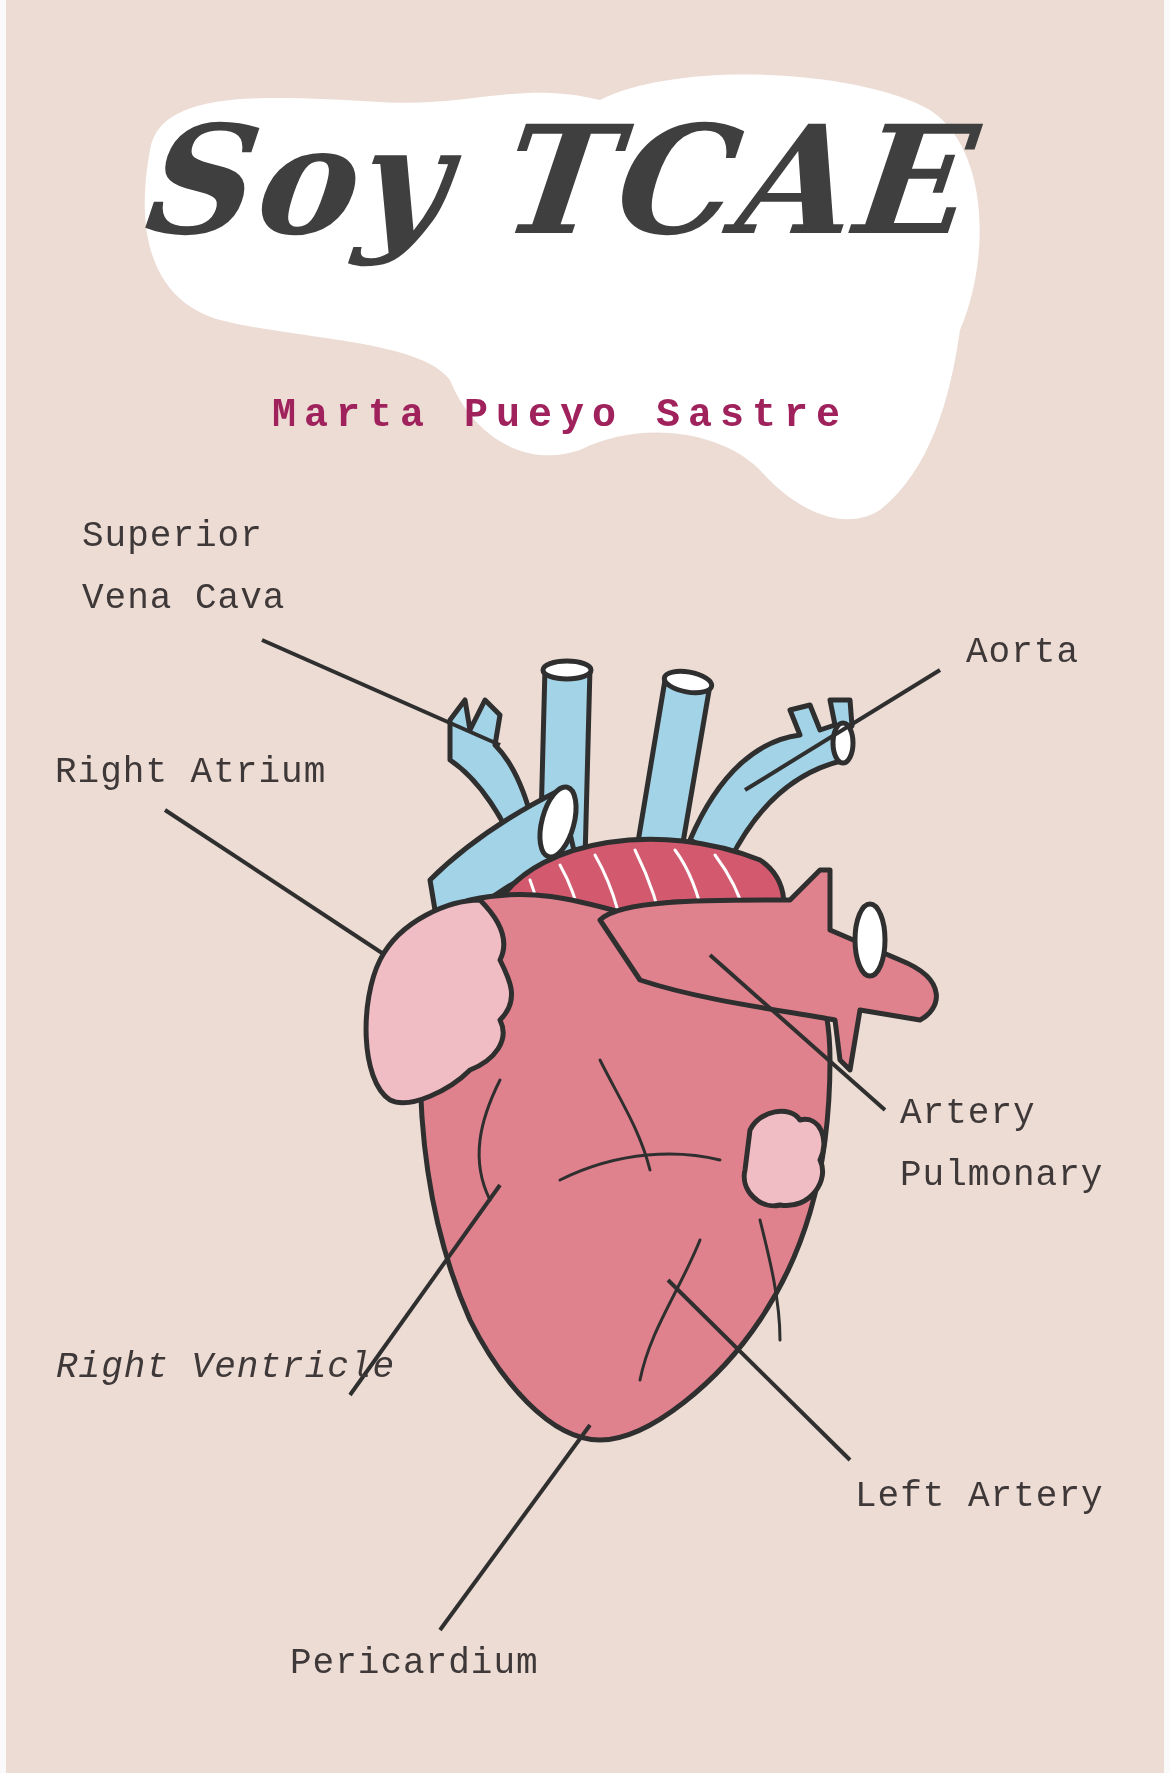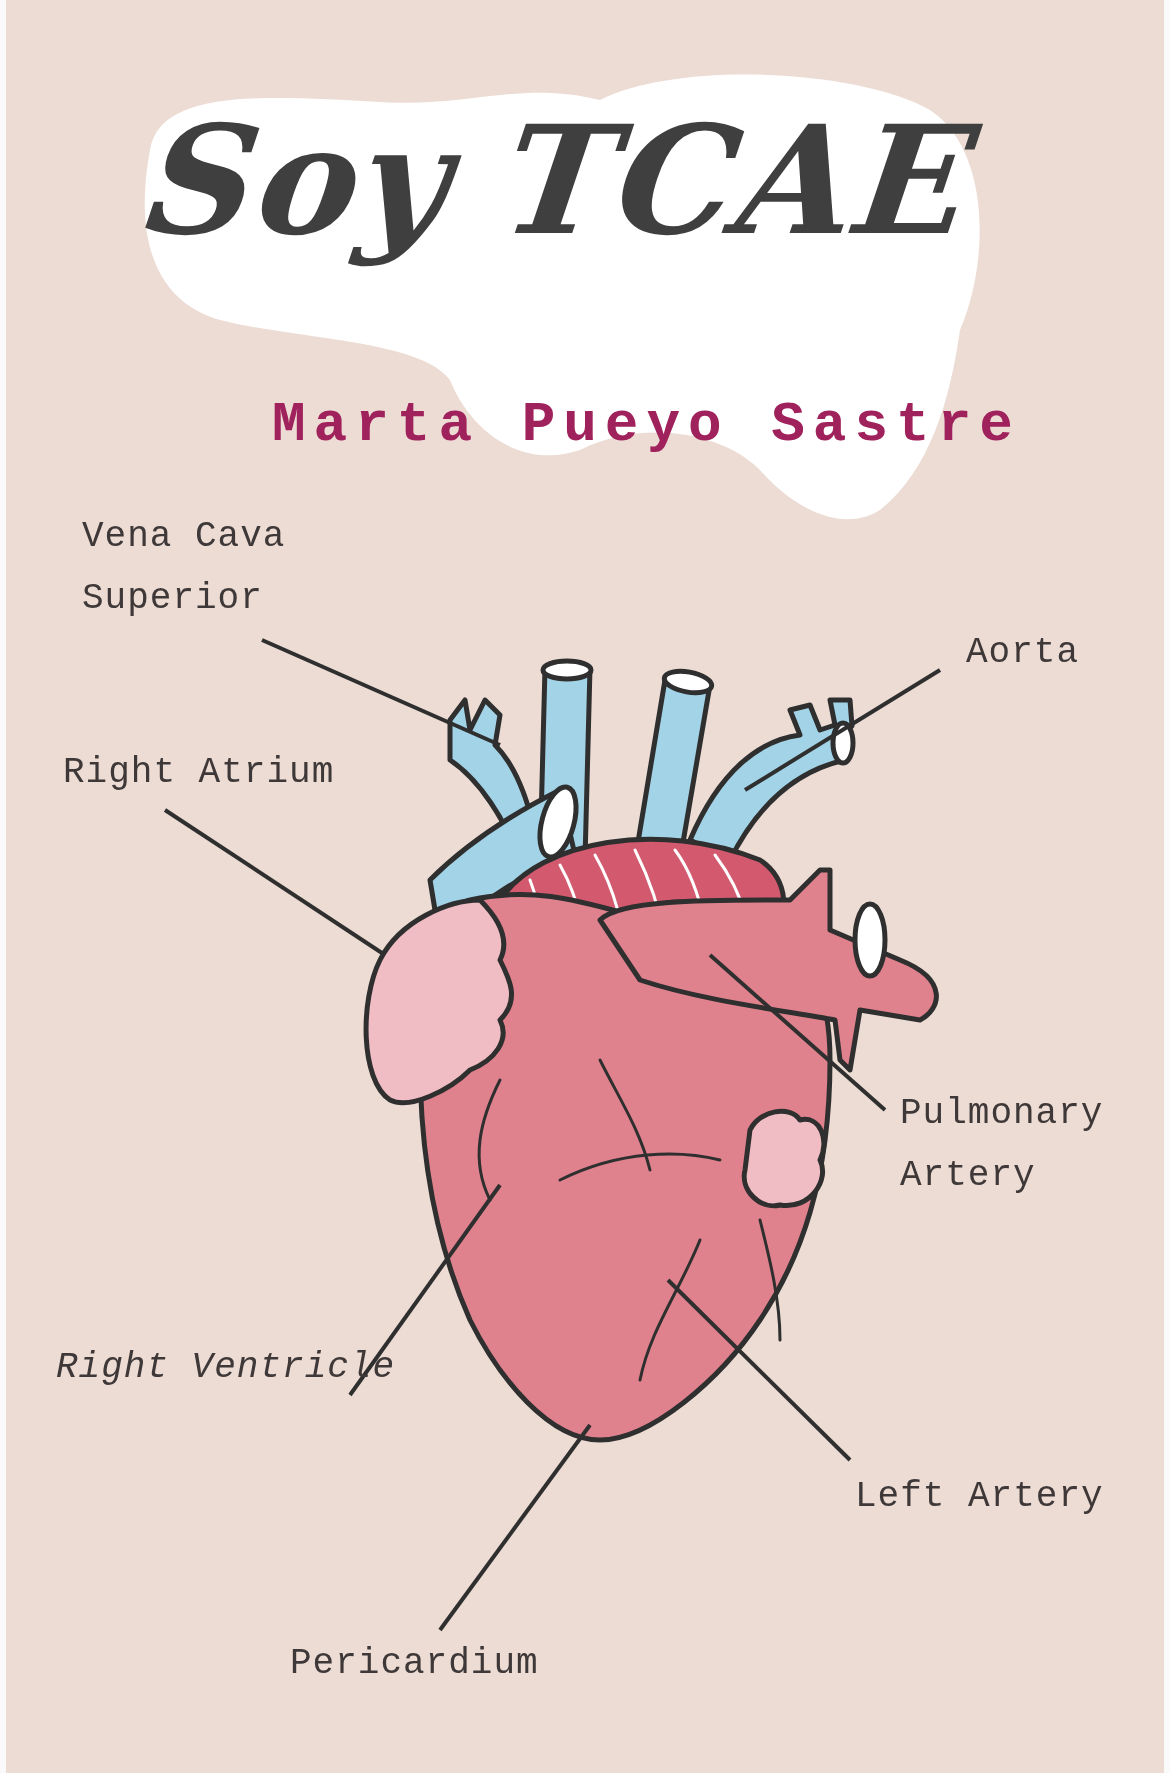--- a/index.html
+++ b/index.html
@@ -14,21 +14,21 @@
     .blob { position:absolute; left:0; top:0; }
     .title {
       position:absolute; left:150px; top:105px;
       font-family: "DejaVu Serif", serif; font-style: italic;
       font-size: 150px; font-weight: bold; color:#3f3f3f;
       letter-spacing: 2px; line-height: 1;
       transform: skewX(-8deg);
     }
     .author {
       position:absolute; left:272px; top:393px;
-      font-size: 56px; color:#a0225c; letter-spacing: 8px; font-weight: bold;
+      font-size: 40px; color:#a0225c; letter-spacing: 8px; font-weight: bold;
     }
     .label {
       position:absolute; font-size: 36px; color:#3e3838; line-height: 62px; letter-spacing: 1px;
     }
     svg.heart { position:absolute; left:0; top:0; }
   </style>
 </head>
 <body>
 
 <div class="border-left"></div>
@@ -91,24 +91,24 @@
     <line x1="940" y1="670" x2="745" y2="790"></line>
     <line x1="165" y1="810" x2="385" y2="955"></line>
     <line x1="710" y1="955" x2="885" y2="1110"></line>
     <line x1="350" y1="1395" x2="500" y2="1185"></line>
     <line x1="668" y1="1280" x2="850" y2="1460"></line>
     <line x1="440" y1="1630" x2="590" y2="1425"></line>
   </g>
 </svg>
 
 <div class="label" style="left:82px; top:506px;">
+  <div>Superior</div>
   <div>Vena Cava</div>
-  <div>Superior</div>
 </div>
 <div class="label" style="left:957px; top:622px;margin-left:9px;">Aorta</div>
-<div class="label" style="left:55px; top:742px;margin-left:8px;">Right Atrium</div>
+<div class="label" style="left:55px; top:742px;">Right Atrium</div>
 <div class="label" style="left:900px; top:1083px;">
+  <div>Artery</div>
   <div>Pulmonary</div>
-  <div>Artery</div>
 </div>
 <div class="label" style="left:56px; top:1337px;font-style:italic;">Right Ventricle</div>
 <div class="label" style="left:855px; top:1466px;">Left Artery</div>
 <div class="label" style="left:290px; top:1633px;">Pericardium</div>
 
 </body></html>

